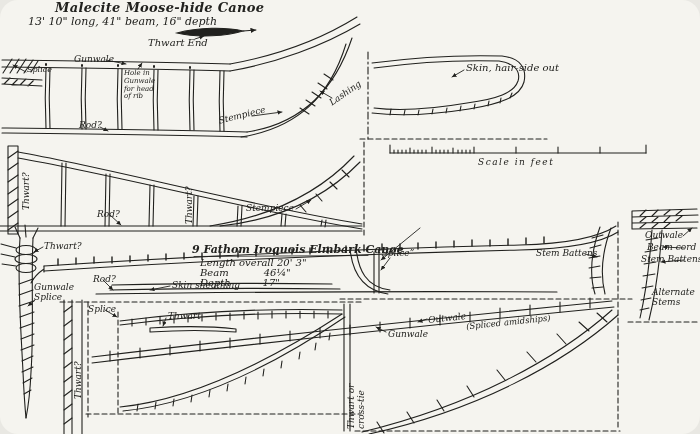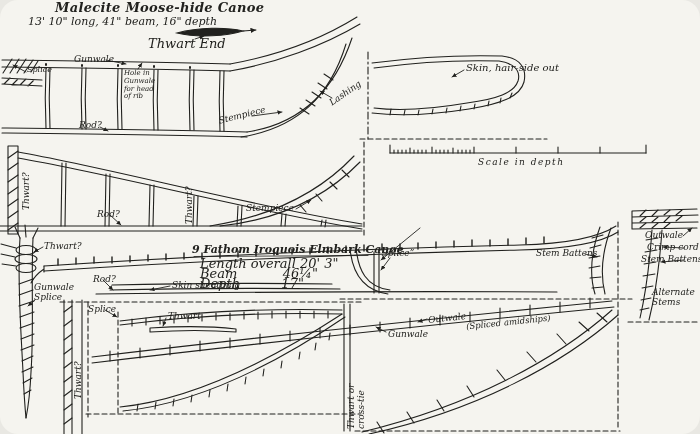--- a/index.html
+++ b/index.html
@@ -2,21 +2,21 @@
 <html><head>
 <meta charset="utf-8">
 <style>
   html,body{margin:0;padding:0;}
   body{background:#e9e8e3;}
   #stage{position:relative;width:700px;height:434px;background:#f5f4ef;overflow:hidden;
          font-family:"DejaVu Serif","Liberation Serif",serif;border-radius:18px;}
   #art{position:absolute;left:0;top:0;}
   .lbl{position:absolute;font-style:italic;color:#21211e;white-space:pre;line-height:1.12;z-index:2;}
   .f7{font-size:7px}.f8{font-size:8px}.f85{font-size:8.5px}.f9{font-size:9px}
-  .f95{font-size:10px}.f10{font-size:13px}.f11{font-size:11px}
+  .f95{font-size:10px}.f10{font-size:10px}.f11{font-size:11px}
   .f13{font-size:13px;font-weight:bold;letter-spacing:.3px}
   .bold{font-weight:bold}
   .v{transform:rotate(-90deg);transform-origin:0 0;}
   .r6{transform:rotate(-6deg)}.r14{transform:rotate(-14deg)}.r35{transform:rotate(-35deg)}
   .ls{letter-spacing:1.5px}
 </style>
 </head>
 <body>
 
 <div id="stage">
@@ -206,38 +206,38 @@
 <div class="lbl f9" style="left:74px;top:54px">Gunwale</div>
 <div class="lbl f7" style="left:124px;top:70px">Hole in
 Gunwale
 for head
 of rib</div>
 <div class="lbl f9" style="left:79px;top:120px">Rod?</div>
 <div class="lbl f9 r14" style="left:218px;top:110px">Stempiece</div>
 <div class="lbl f9 r35" style="left:327px;top:88px">Lashing</div>
 
 <div class="lbl f95" style="left:466px;top:62px">Skin, hair-side out</div>
-<div class="lbl f9 ls" style="left:478px;top:157px">Scale in depth</div>
+<div class="lbl f9 ls" style="left:478px;top:157px">Scale in feet</div>
 
 <div class="lbl f9 v" style="left:21px;top:210px">Thwart?</div>
 <div class="lbl f9" style="left:97px;top:209px">Rod?</div>
 <div class="lbl f9 v" style="left:184px;top:224px">Thwart?</div>
 <div class="lbl f9" style="left:246px;top:203px">Stempiece</div>
 
 <div class="lbl f9" style="left:377px;top:248px">“Splice”</div>
 <div class="lbl f11 bold" style="left:192px;top:244px">9 Fathom Iroquois Elmbark Canoe</div>
 <div class="lbl f10" style="left:200px;top:257px">Length overall 20' 3"</div>
 <div class="lbl f10" style="left:200px;top:267px">Beam           46¼"</div>
 <div class="lbl f10" style="left:200px;top:277px">Depth          17"</div>
 <div class="lbl f9" style="left:172px;top:280px">Skin sheathing</div>
 <div class="lbl f9" style="left:93px;top:274px">Rod?</div>
 
 <div class="lbl f9" style="left:536px;top:248px">Stem Battens</div>
 <div class="lbl f9" style="left:645px;top:230px">Outwale</div>
-<div class="lbl f9" style="left:647px;top:242px">Crimp cord</div>
+<div class="lbl f9" style="left:647px;top:242px">Beam cord</div>
 <div class="lbl f9" style="left:641px;top:254px">Stem Battens</div>
 <div class="lbl f9" style="left:652px;top:287px">Alternate
 Stems</div>
 
 <div class="lbl f9" style="left:44px;top:241px">Thwart?</div>
 <div class="lbl f9" style="left:34px;top:282px">Gunwale
 Splice</div>
 
 <div class="lbl f9" style="left:88px;top:304px">Splice</div>
 <div class="lbl f9" style="left:168px;top:311px">Thwart</div>

